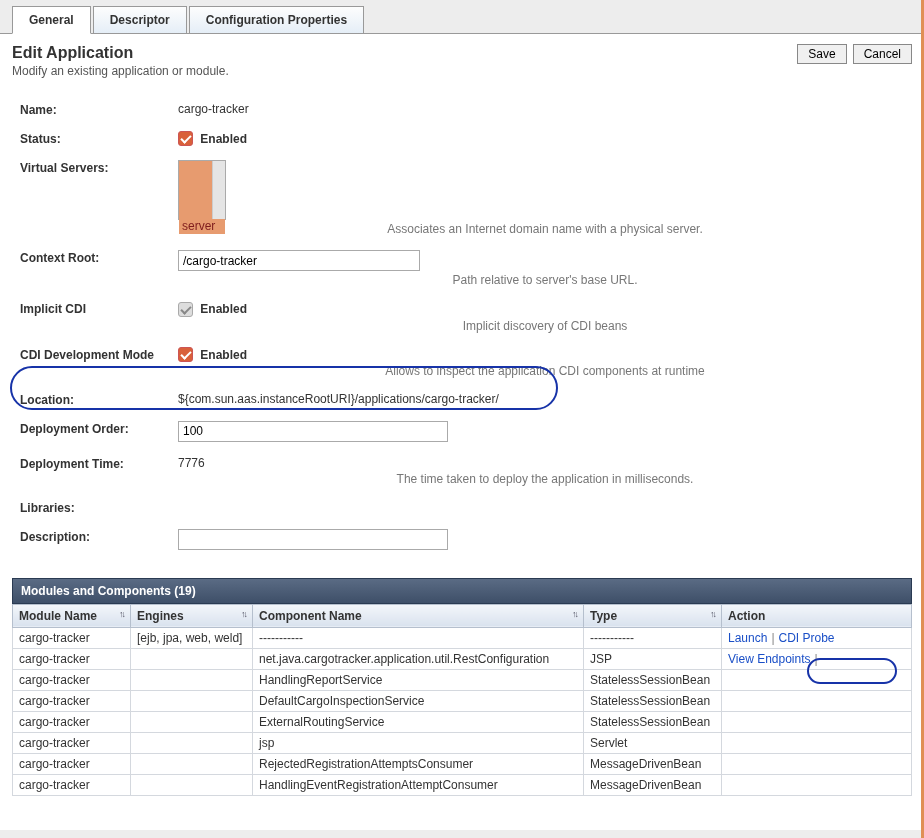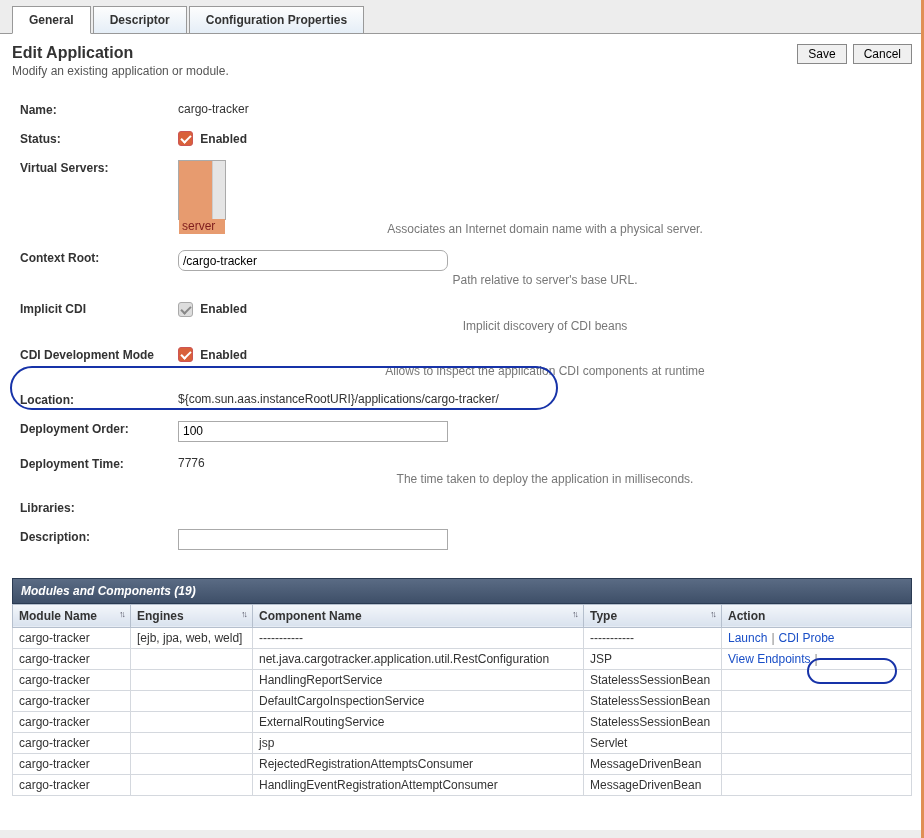--- a/index.html
+++ b/index.html
@@ -74,21 +74,21 @@
 .textinput {
   border:1px solid #aaa; padding:2px 4px; font-size:12px; font-family:inherit;
   height:21px; background:#fff;
 }
 .highlight-oval {
   position:absolute; border:2px solid #1733a8; border-radius:22px; pointer-events:none;
 }
 .table-section { margin-top:18px; }
 .table-title {
   background:linear-gradient(#5a6b84,#3e4f68); color:#fff; font-weight:bold;
-  padding:5px 8px; font-size:12px; border:1px solid #2a3a52;font-style:italic;
+  padding:5px 8px; font-size:12px; border:1px solid #2a3a52;
 }
 table.data { width:100%; border-collapse:collapse; font-size:12px; }
 table.data th {
   background:linear-gradient(#f3f6fa,#d9e2ee); border:1px solid #b5bfcd; padding:4px 6px;
   text-align:left; font-weight:bold; position:relative;
 }
 table.data td {
   border:1px solid #d4d8de; padding:3px 6px; background:#fff;
 }
 .sort-icon {
@@ -137,21 +137,21 @@
         <div class="listbox">
           <div class="scroll"></div>
           <div class="sel">server</div>
         </div>
         <div class="help">Associates an Internet domain name with a physical server.</div>
       </div>
     </div>
     <div class="form-row">
       <div class="form-label">Context Root:</div>
       <div class="form-value">
-        <input class="textinput" style="width: 270px; border-radius: 7px;" value="/cargo-tracker">
+        <input class="textinput" style="width: 242px;" value="/cargo-tracker">
         <div class="help">Path relative to server's base URL.</div>
       </div>
     </div>
     <div class="form-row">
       <div class="form-label">Implicit CDI</div>
       <div class="form-value">
         <span class="checkbox gray"></span>
         <span class="cb-label">Enabled</span>
         <div class="help">Implicit discovery of CDI beans</div>
       </div>

